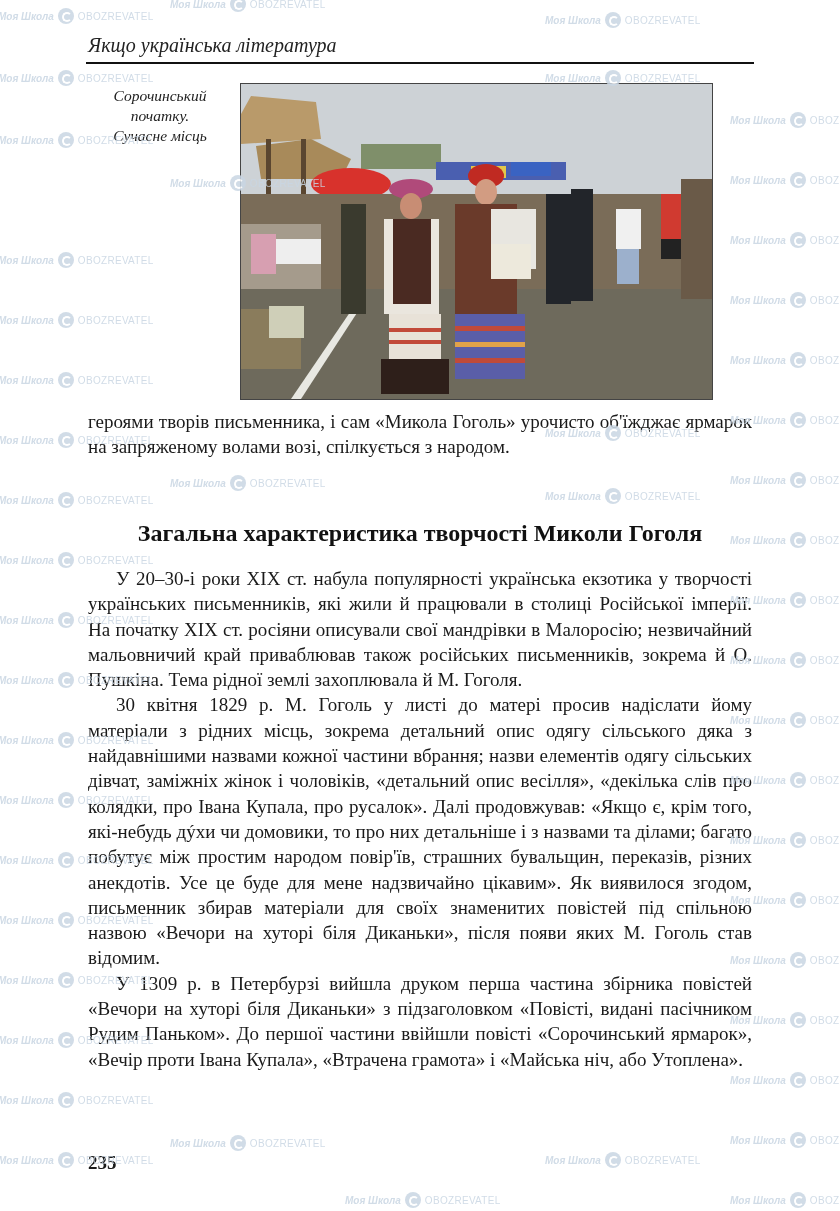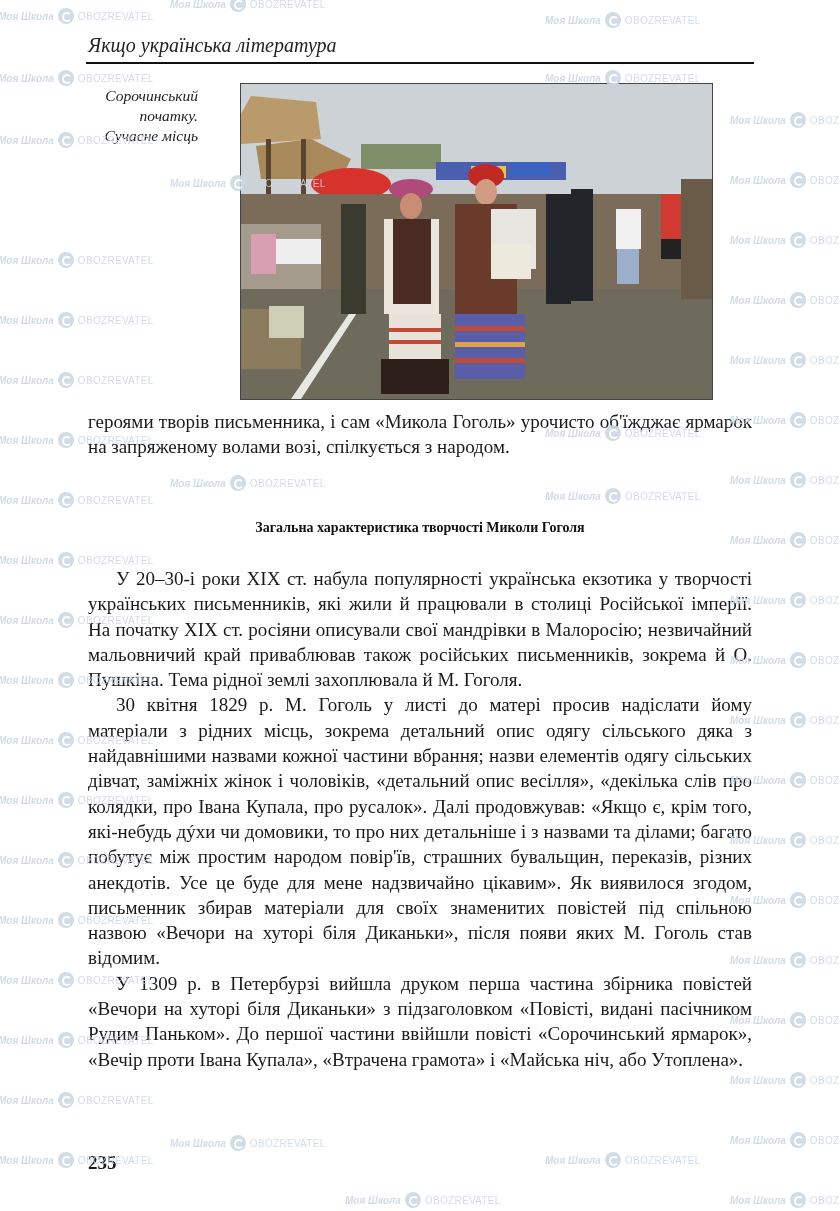--- a/index.html
+++ b/index.html
@@ -27,37 +27,37 @@
 
   .header {
     position: absolute; left: 86px; top: 32px; width: 668px; height: 30px;
     border-bottom: 2px solid #111;
   }
   .header-title {
     position: absolute; left: 2px; top: 2px; font-style: italic;
     font-size: 20px; color: #222;
   }
   .caption {
-    position: absolute; left: 70px; top: 86px; width: 128px;
-    font-style: italic; font-size: 15.5px; line-height: 20px; text-align: right; color: #222;
+    position: absolute; left: 96px; top: 86px; width: 128px;
+    font-style: italic; font-size: 15.5px; line-height: 20px; text-align: center; color: #222;
   }
   .photo {
     position: absolute; left: 240px; top: 83px; width: 471px; height: 315px;
     overflow: hidden; border: 1px solid #444;
     background: linear-gradient(#cfd3d6 0%, #d8d9d6 32%, #8d8a78 62%, #6f6a59 100%);
   }
   .text-block {
     position: absolute; left: 88px; width: 664px;
     font-size: 19px; line-height: 25.3px; text-align: justify; color: #1a1a1a;
   }
   .text-block p { margin: 0; }
   .indent { text-indent: 28px; }
   .section-title {
     position: absolute; left: 88px; top: 520px; width: 664px; text-align: center;
-    font-weight: bold; font-size: 14px; color: #111;
+    font-weight: bold; font-size: 24px; color: #111;
   }
   .page-number {
     position: absolute; left: 88px; top: 1152px; font-weight: bold; font-size: 19px;
   }
 </style>
 </head>
 <body>
 
 <div class="header">
   <span class="header-title">Якщо українська література</span>

